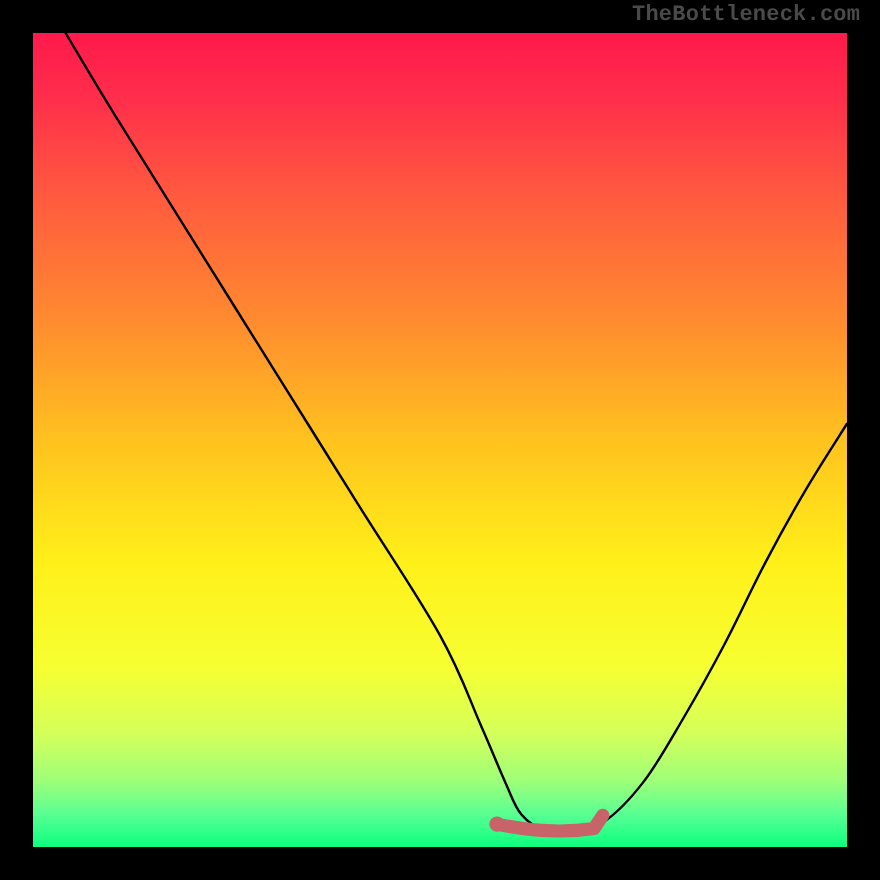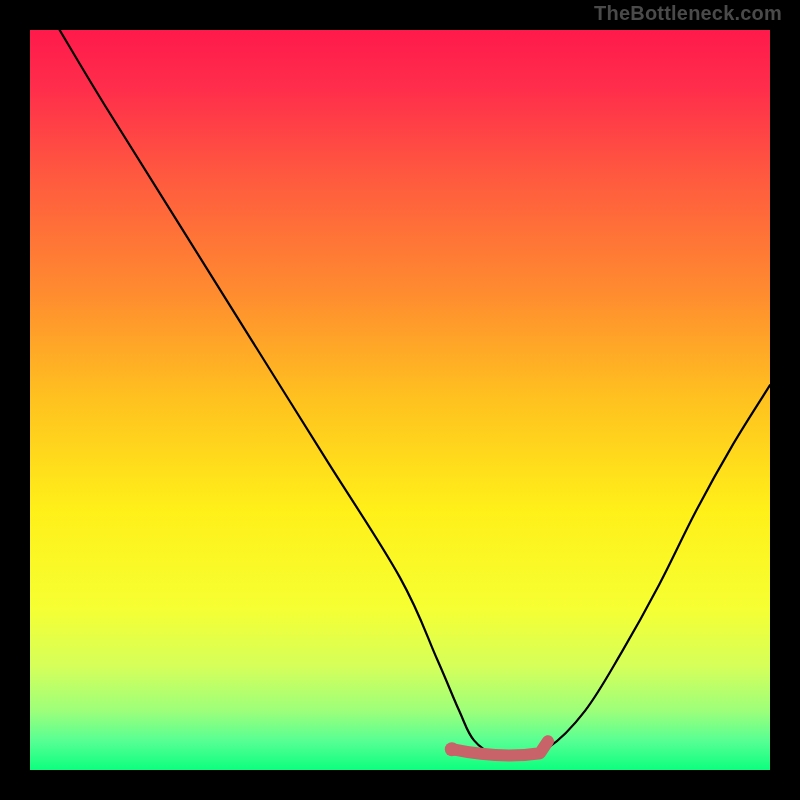--- a/index.html
+++ b/index.html
@@ -8,20 +8,21 @@
     width: 800px;
     height: 800px;
     background: #000;
     overflow: hidden;
     font-family: Arial, Helvetica, sans-serif;
   }
   .wrap {
     position: relative;
     width: 800px;
     height: 800px;
+    font-family: Liberation Mono, monospace;
   }
   .watermark {
     position: absolute;
     top: 2px;
     right: 18px;
     color: #4a4a4a;
     font-size: 20px;
     font-weight: 600;
     letter-spacing: 0.2px;
     z-index: 10;

